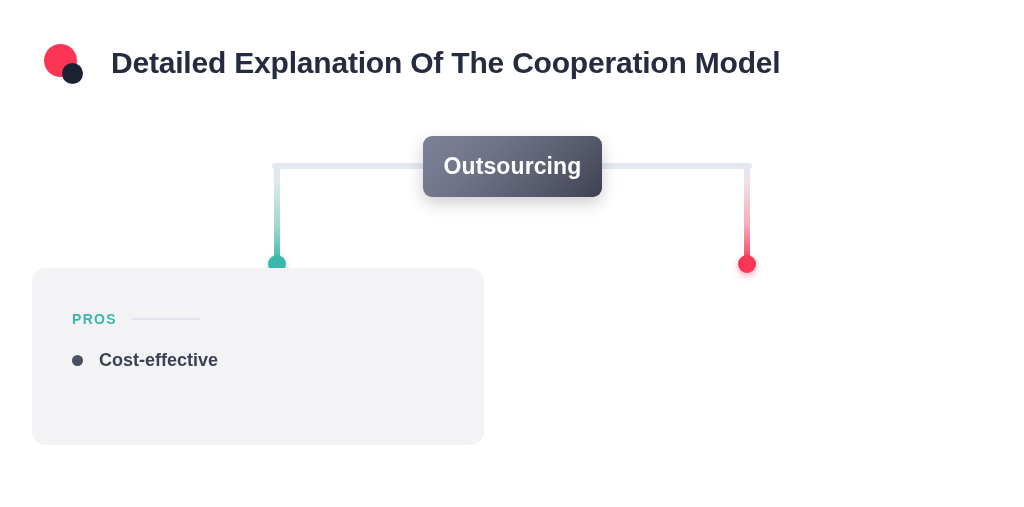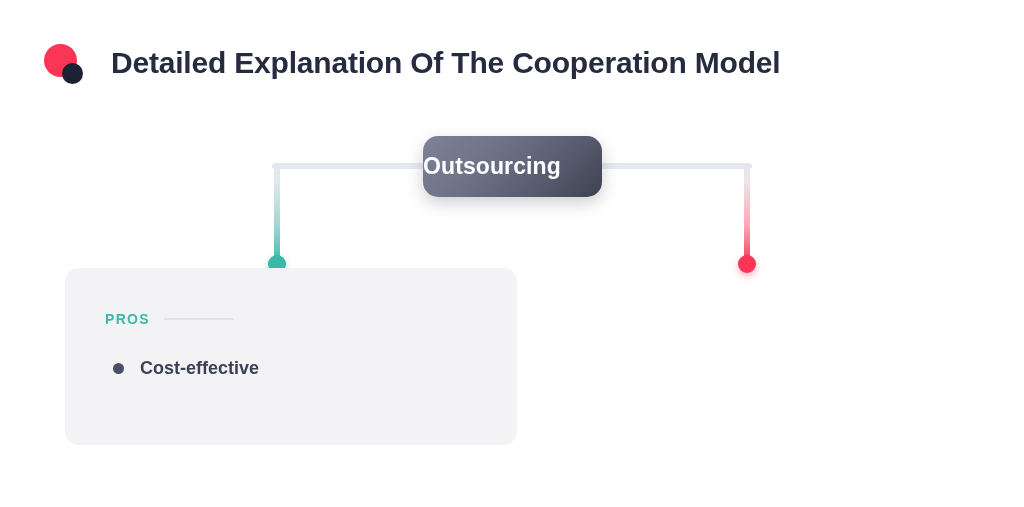--- a/index.html
+++ b/index.html
@@ -115,44 +115,45 @@
     box-shadow: 0 3px 7px rgba(250,53,86,0.40);
   }
 
   
   .node-outsourcing {
     position: absolute;
     left: 423px;
     top: 136px;
     width: 179px;
     height: 61px;
-    border-radius: 15px;
+    border-radius: 9px;
     background: linear-gradient(135deg, #7D8298 0%, #6E7388 35%, #55596B 72%, #3E4150 100%);
     box-shadow: 0 6px 16px rgba(62,65,80,0.25);
     display: flex;
     align-items: center;
+    justify-content: center;
   }
   .node-outsourcing-label {
     color: #ffffff;
     font-size: 23px;
     font-weight: bold;
     letter-spacing: 0.1px;
   }
 
   
   .card {
     position: absolute;
     top: 268px;
     width: 452px;
     height: 177px;
     background: #F3F3F6;
     border-radius: 14px;
     overflow: hidden;
   }
-  .card.pros { left: 65px; }
+  .card.pros { left: 32px; }
   .card.cons { left: 524px; }
 
   
   .deco {
     position: absolute;
     border-radius: 28px;
     pointer-events: none;
   }
   .deco-a {
     left: 286px;
@@ -197,21 +198,21 @@
     height: 2px;
     background: #DFE3EC;
     margin-left: 14px;
     border-radius: 1px;
   }
 
   .bullet-list {
     position: absolute;
     left: 40px;
     top: 82px;
-    margin: 8px;
+    margin: 0;
     padding: 0;
     list-style: none;
   }
   .bullet-item {
     display: flex;
     align-items: center;
     margin-bottom: 12px;
   }
   .bullet-dot {
     width: 11px;

